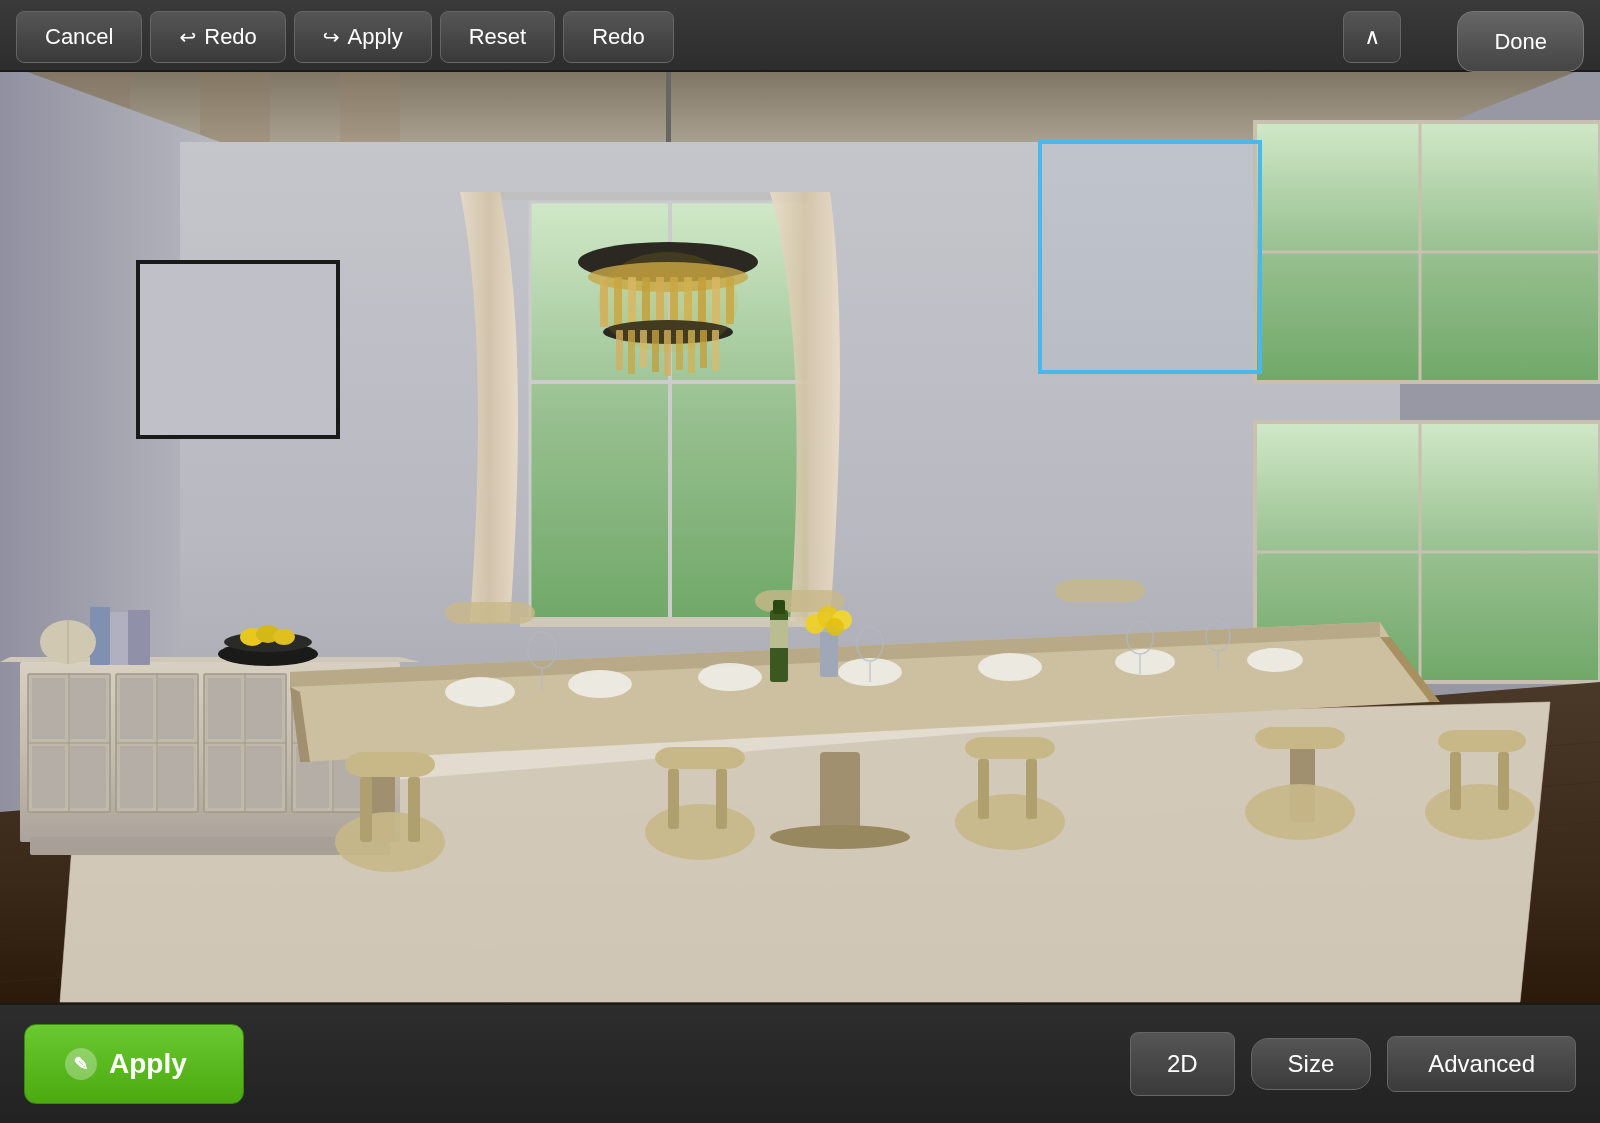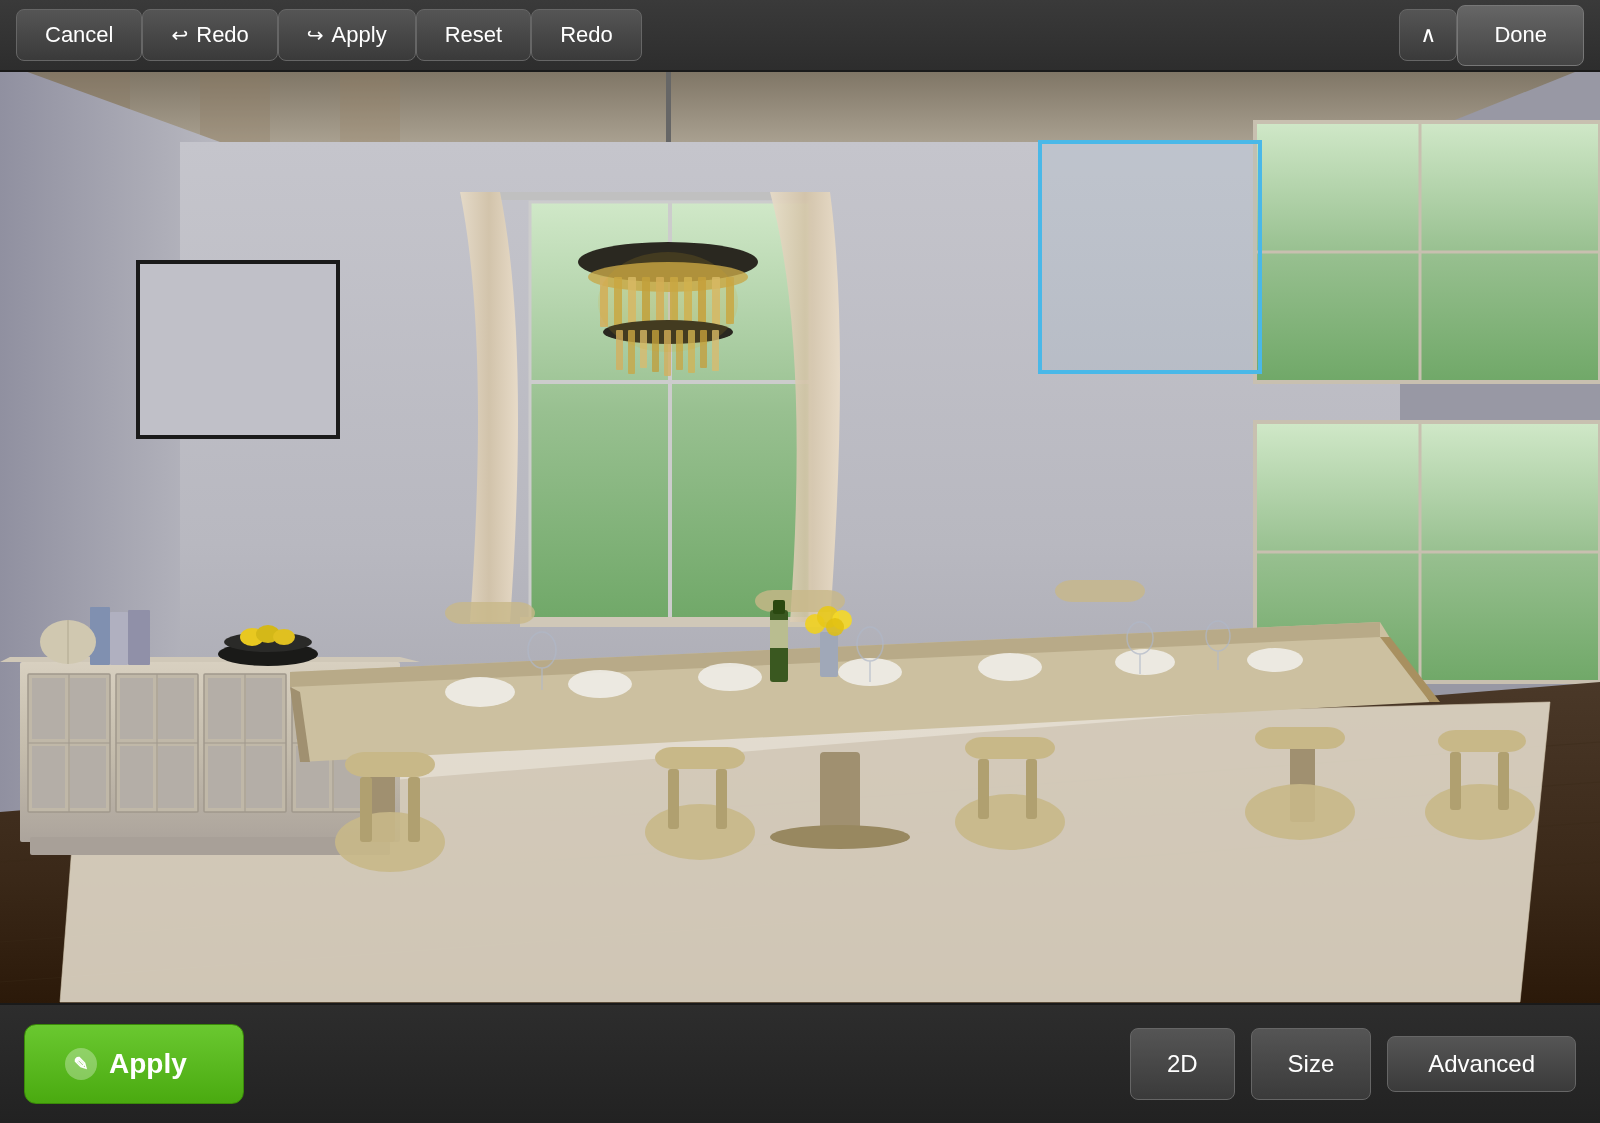--- a/index.html
+++ b/index.html
@@ -13,22 +13,22 @@
     }
 
     
     #toolbar {
       position: absolute;
       top: 0; left: 0; right: 0;
       height: 72px;
       background: linear-gradient(180deg, #3a3a3a 0%, #2d2d2d 100%);
       border-bottom: 2px solid #1a1a1a;
       display: flex;
-      align-items: center;
-      padding: 17px 16px;
+      padding: 11px 16px;
+      gap: 8px;
       z-index: 100;
     }
 
     .toolbar-btn {
       background: linear-gradient(180deg, #555 0%, #3a3a3a 100%);
       border: 1px solid #666;
       border-radius: 8px;
       color: #fff;
       font-size: 22px;
       padding: 10px 28px;
@@ -51,26 +51,27 @@
       padding: 10px 20px;
       cursor: pointer;
       height: 52px;
       display: flex;
       align-items: center;
     }
 
     .done-btn {
       background: linear-gradient(180deg, #666 0%, #444 100%);
       border: 1px solid #777;
-      border-radius: 8px;
+      border-radius: 16px;
       color: #fff;
       font-size: 22px;
       padding: 10px 36px;
       cursor: pointer;
       height: 61px;
+      margin-left: 48px;
     }
 
     
     #scene {
       position: absolute;
       top: 72px;
       left: 0; right: 0;
       bottom: 120px;
       overflow: hidden;
     }
@@ -154,39 +155,39 @@
     .bottom-spacer { flex: 1; }
 
     .view-btn {
       background: linear-gradient(180deg, #555 0%, #3a3a3a 100%);
       border: 1px solid #666;
       border-radius: 8px;
       color: #fff;
       font-size: 24px;
       padding: 14px 36px;
       cursor: pointer;
-      height: 72px;
+      height: 64px;
       display: flex;
       align-items: center;
     }
 
     .view-btn.active {
       background: linear-gradient(180deg, #4ab8e8 0%, #2a88b8 100%);
       border: 1px solid #1a78a8;
     }
 
     .size-btn {
       background: linear-gradient(180deg, #555 0%, #3a3a3a 100%);
       border: 1px solid #666;
-      border-radius: 8px;
+      border-radius: 17px;
       color: #fff;
       font-size: 24px;
       padding: 20px 36px;
       cursor: pointer;
-      height: 72px;
+      height: 52px;
       display: flex;
       align-items: center;
     }
 
     .advanced-btn {
       background: linear-gradient(180deg, #555 0%, #3a3a3a 100%);
       border: 1px solid #666;
       border-radius: 8px;
       color: #fff;
       font-size: 24px;

